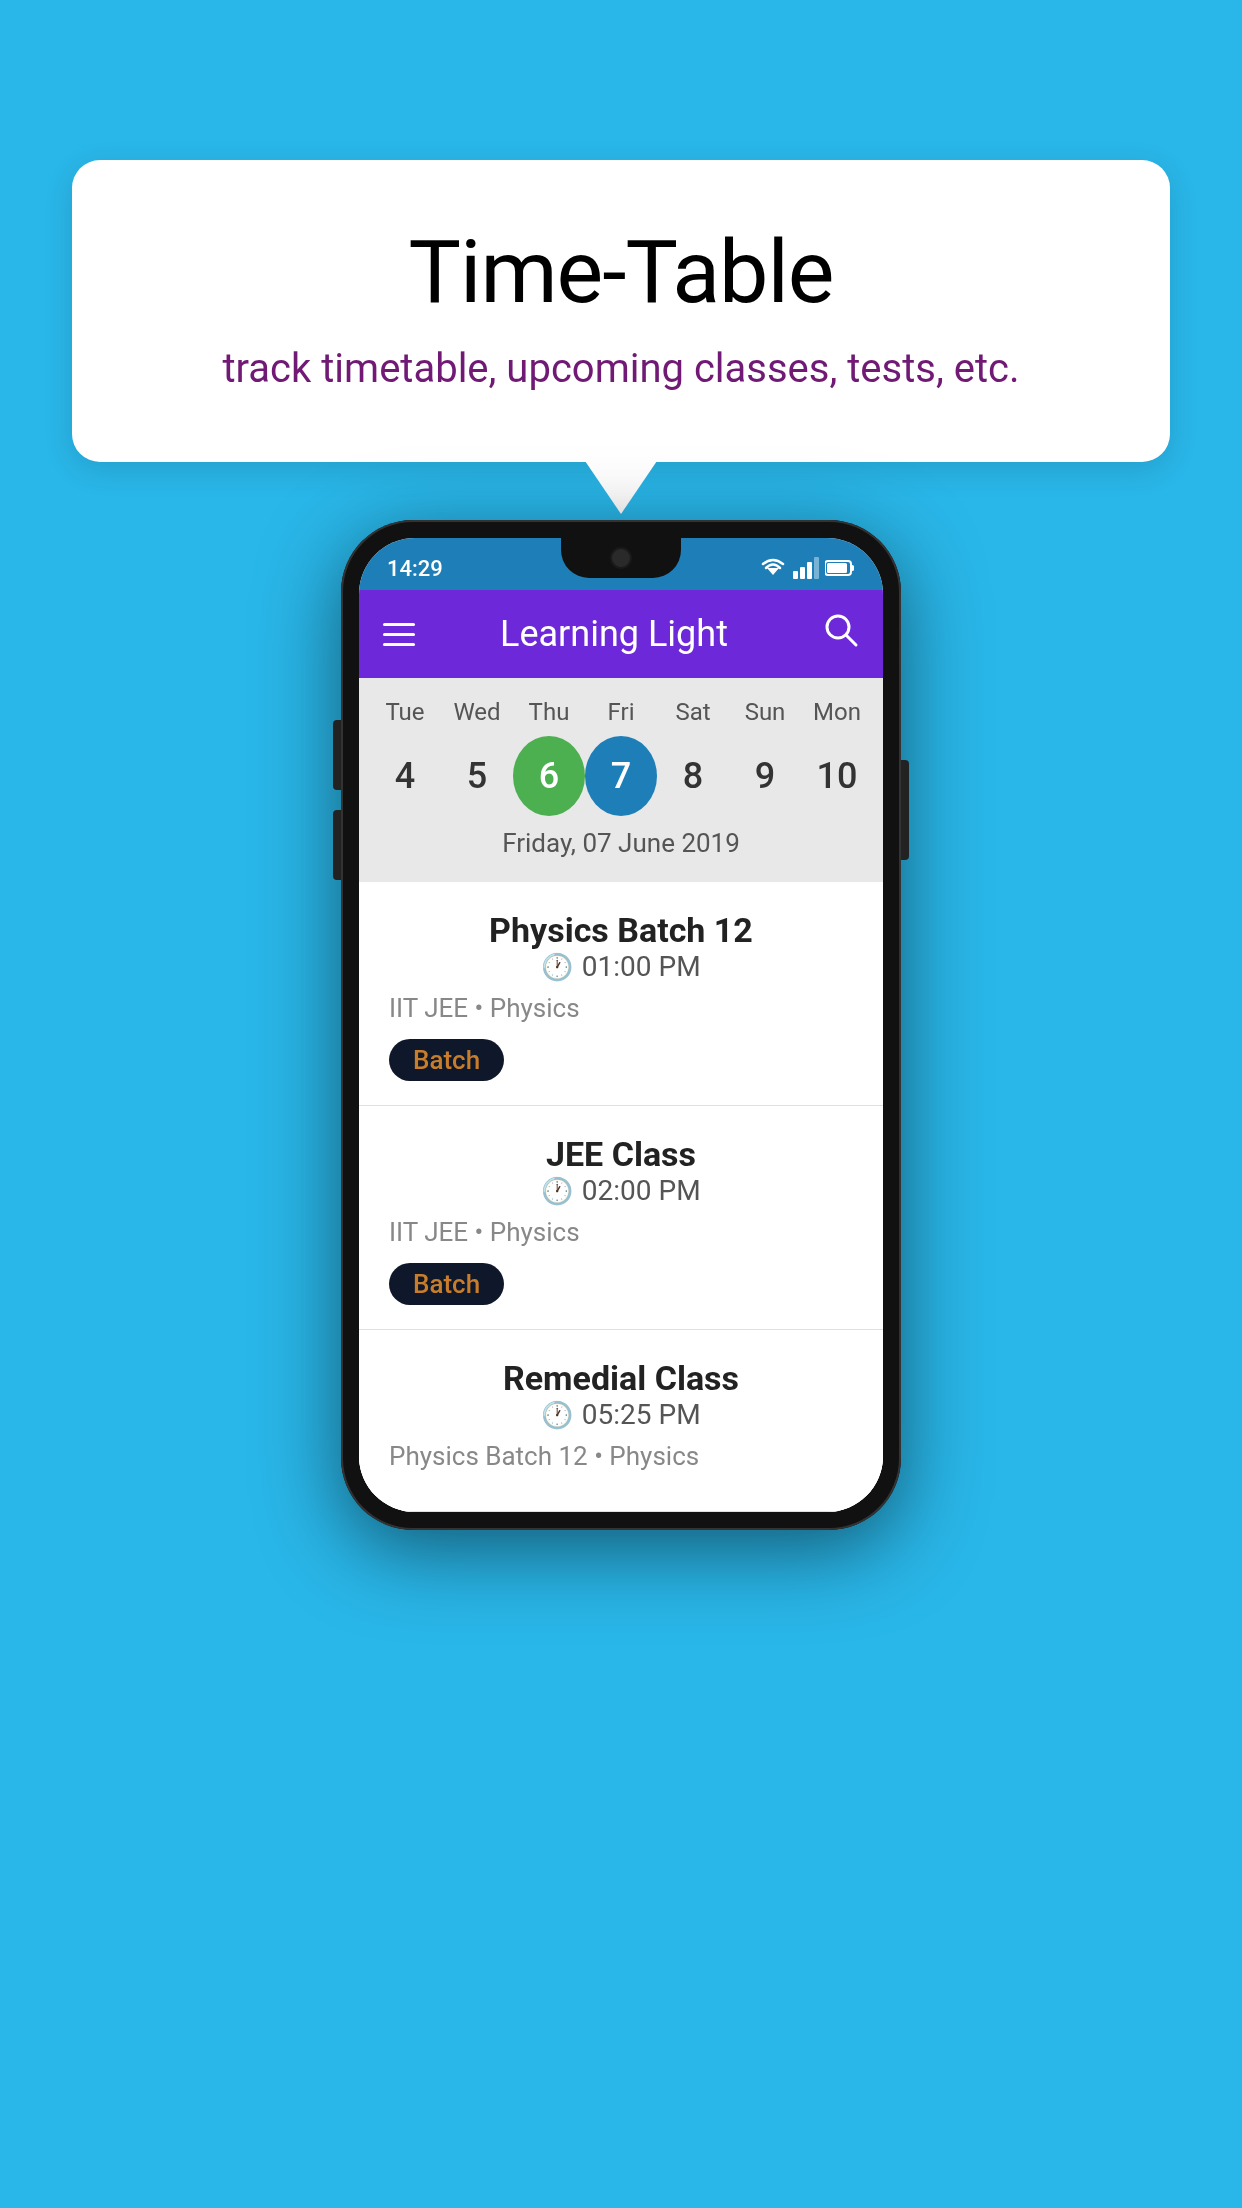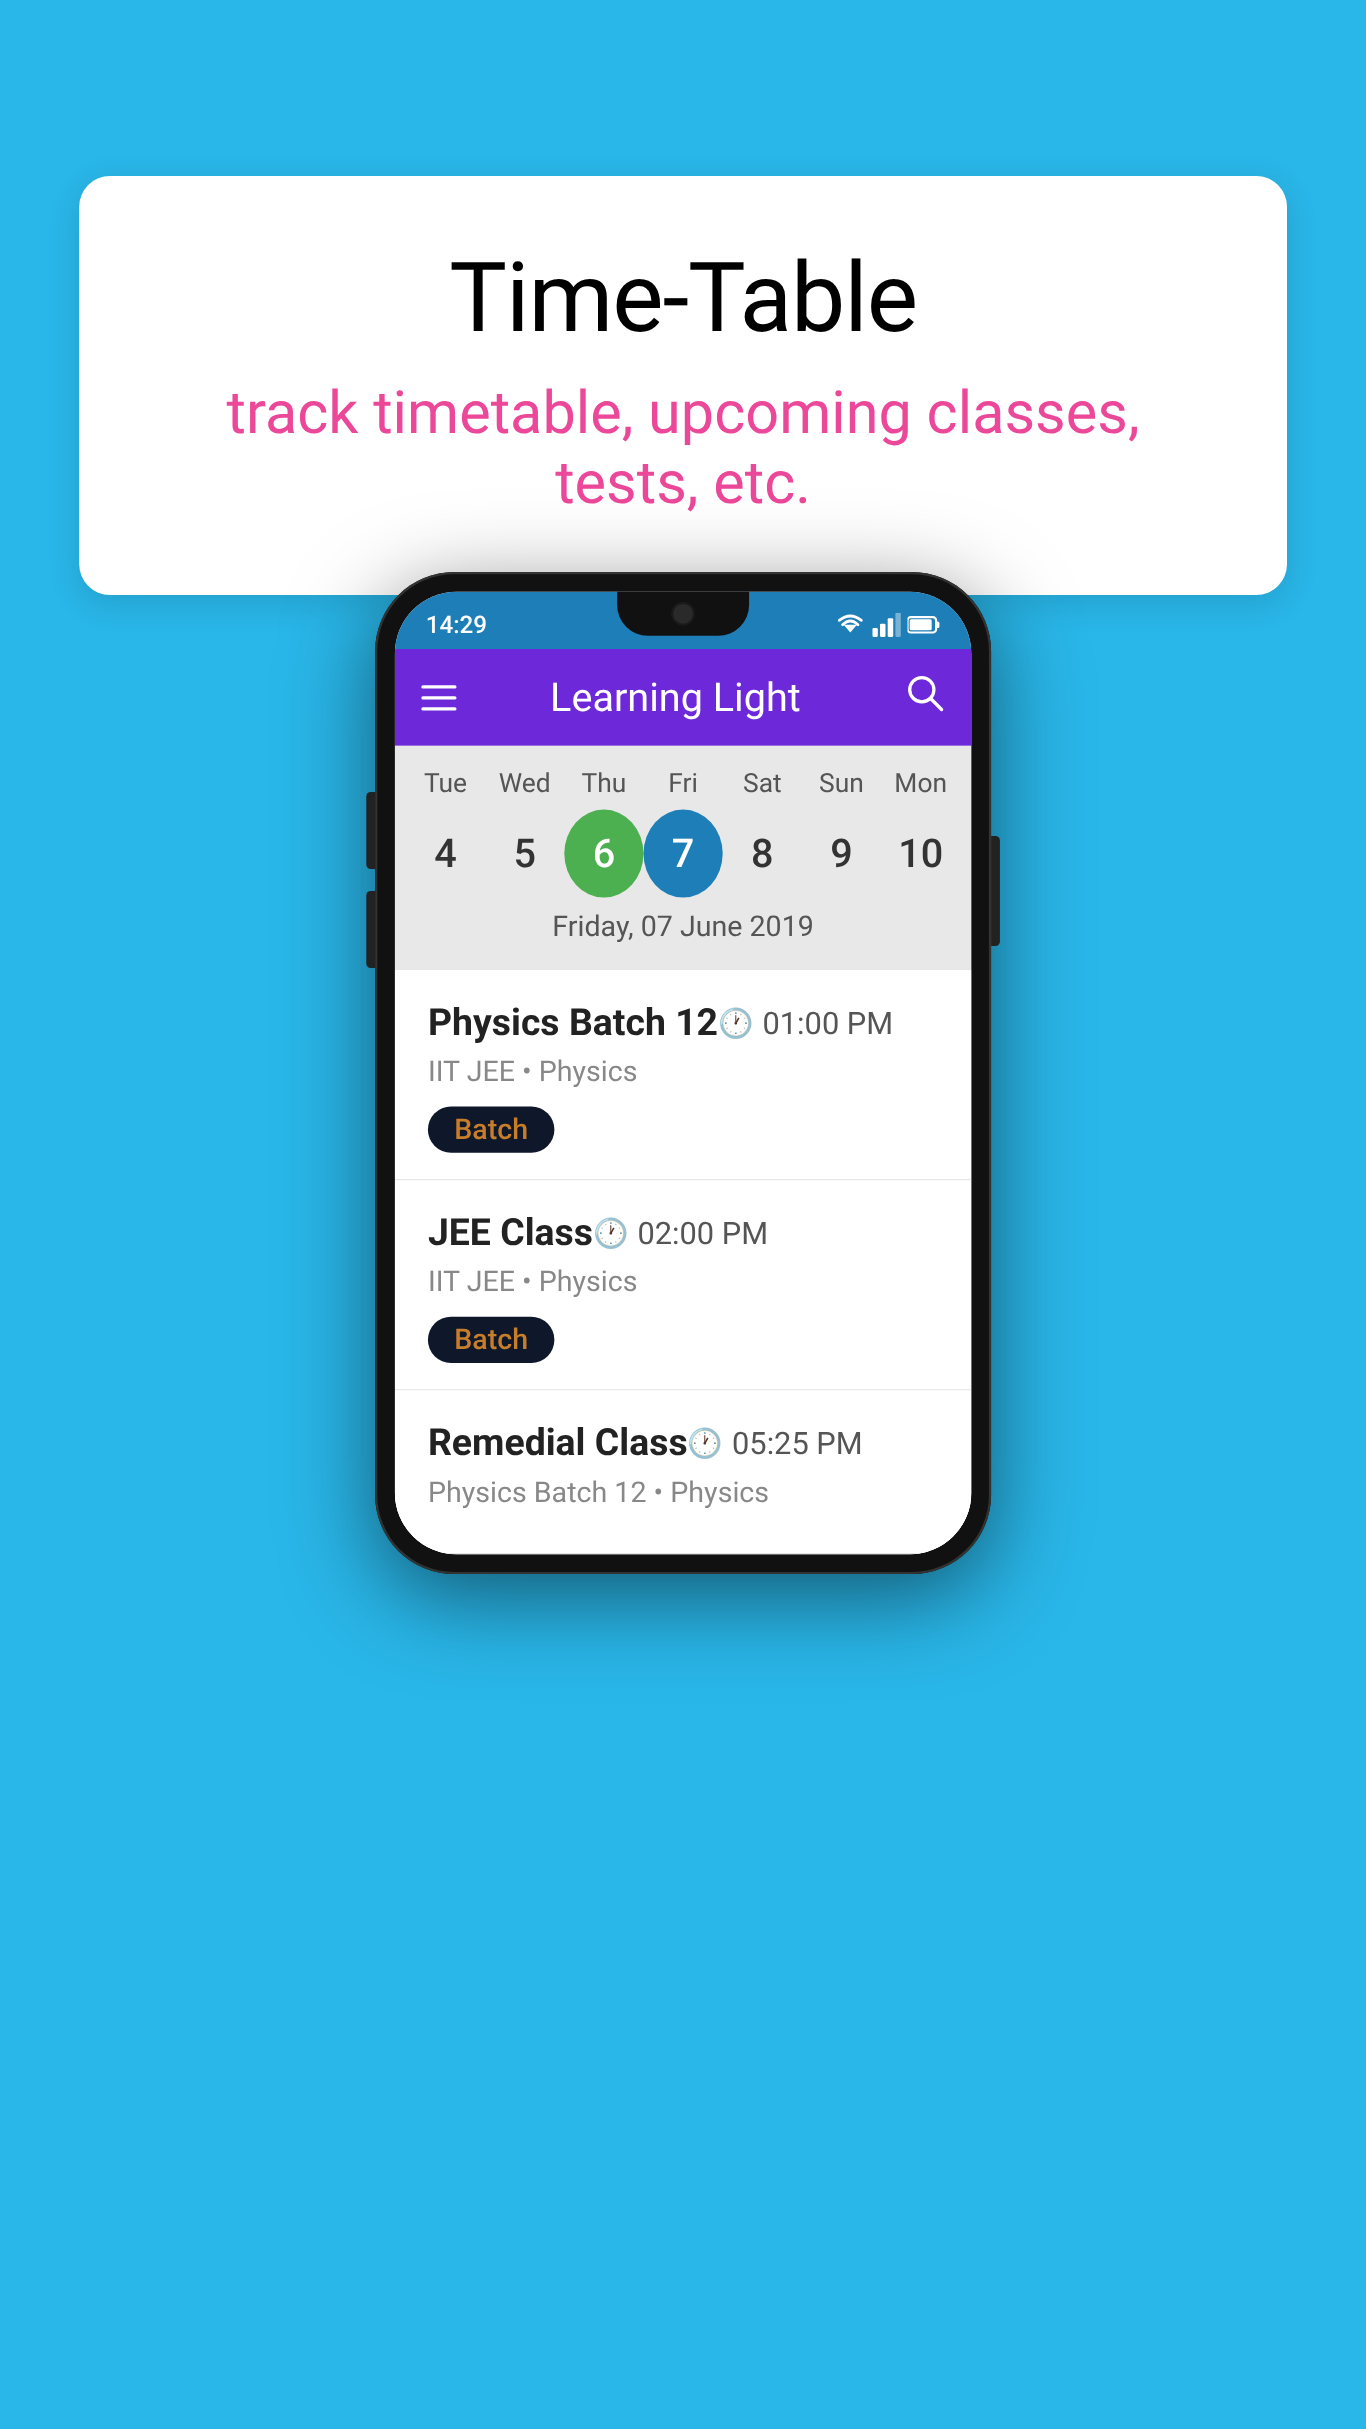--- a/index.html
+++ b/index.html
@@ -42,22 +42,22 @@
 
     .bubble-title {
       font-size: 88px;
       font-weight: 400;
       color: #000000;
       letter-spacing: -1px;
       margin-bottom: 22px;
     }
 
     .bubble-subtitle {
-      font-size: 54px;
-      color: #ec4899;
+      font-size: 40px;
+      color: #701a75;
       font-weight: 400;
     }
 
     
     .phone-wrapper {
       position: absolute;
       top: 520px;
       left: 50%;
       transform: translateX(-50%);
       width: 560px;
@@ -255,22 +255,23 @@
 
     .class-item {
       background: white;
       padding: 28px 30px 24px;
       border-bottom: 1px solid #e0e0e0;
     }
 
     .class-header {
       display: flex;
       align-items: center;
-      justify-content: flex-start;
+      justify-content: flex-end;
       margin-bottom: 10px;
+      flex-direction: column;
     }
 
     .class-name {
       font-size: 34px;
       font-weight: 700;
       color: #222;
     }
 
     .class-time {
       display: flex;

